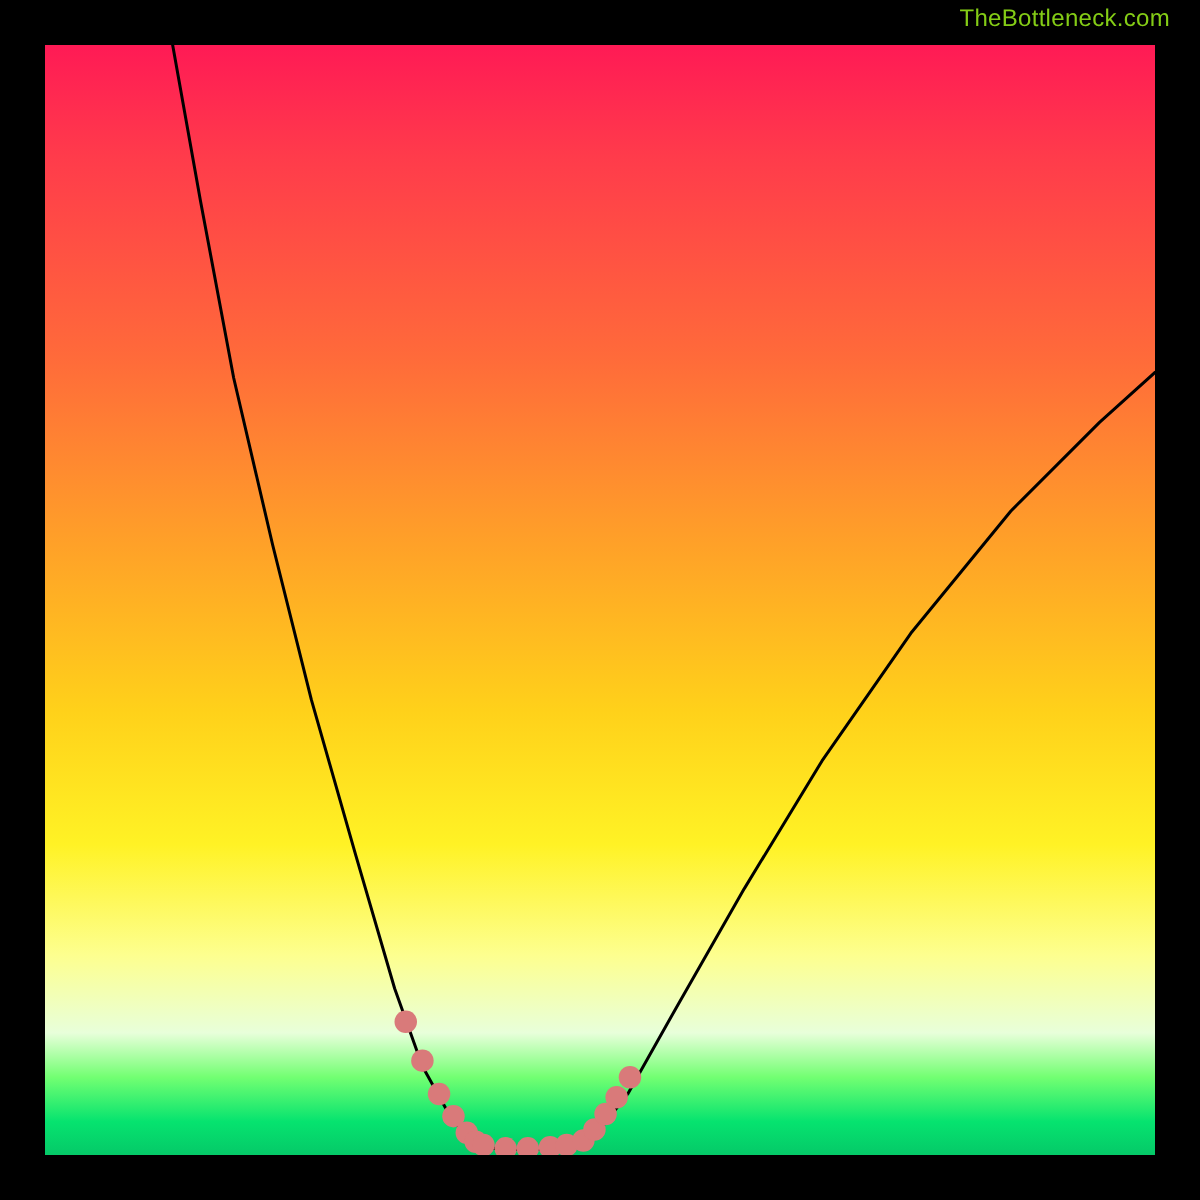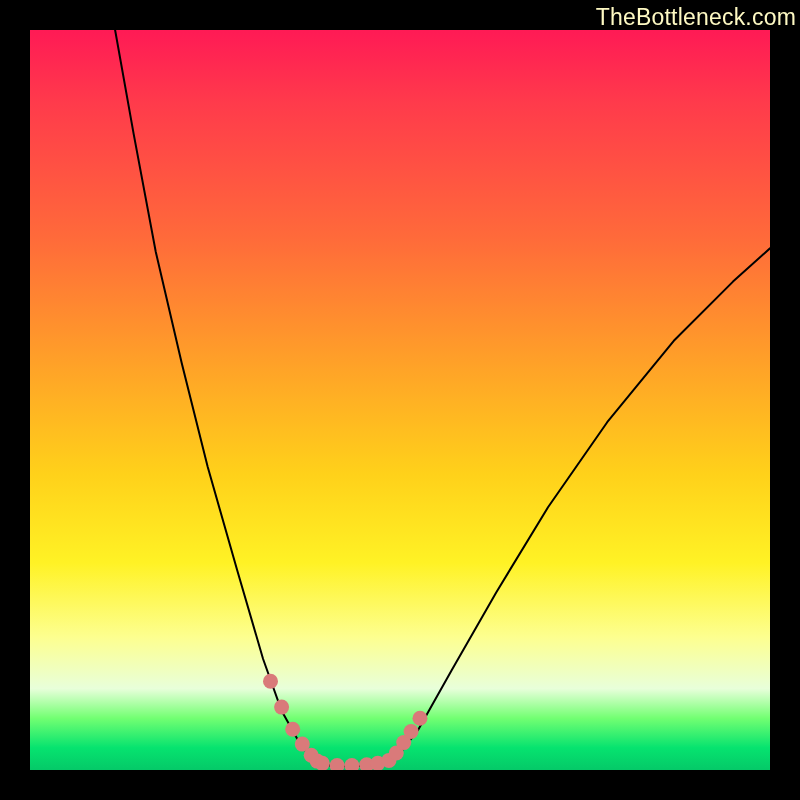--- a/index.html
+++ b/index.html
@@ -42,23 +42,23 @@
   svg.curves {
     position: absolute;
     left: 0;
     top: 0;
     width: 740px;
     height: 740px;
   }
   .watermark {
     position: absolute;
     top: 4px;
-    right: 4px;
-    color: #fef9c3;
-    font-size: 23px;
+    right: 20px;
+    color: #84cc16;
+    font-size: 16px;
     letter-spacing: 0.2px;
     user-select: none;
   }
 </style>
 </head>
 <body>
 
 <div class="frame">
 
   <div class="watermark">TheBottleneck.com</div>

